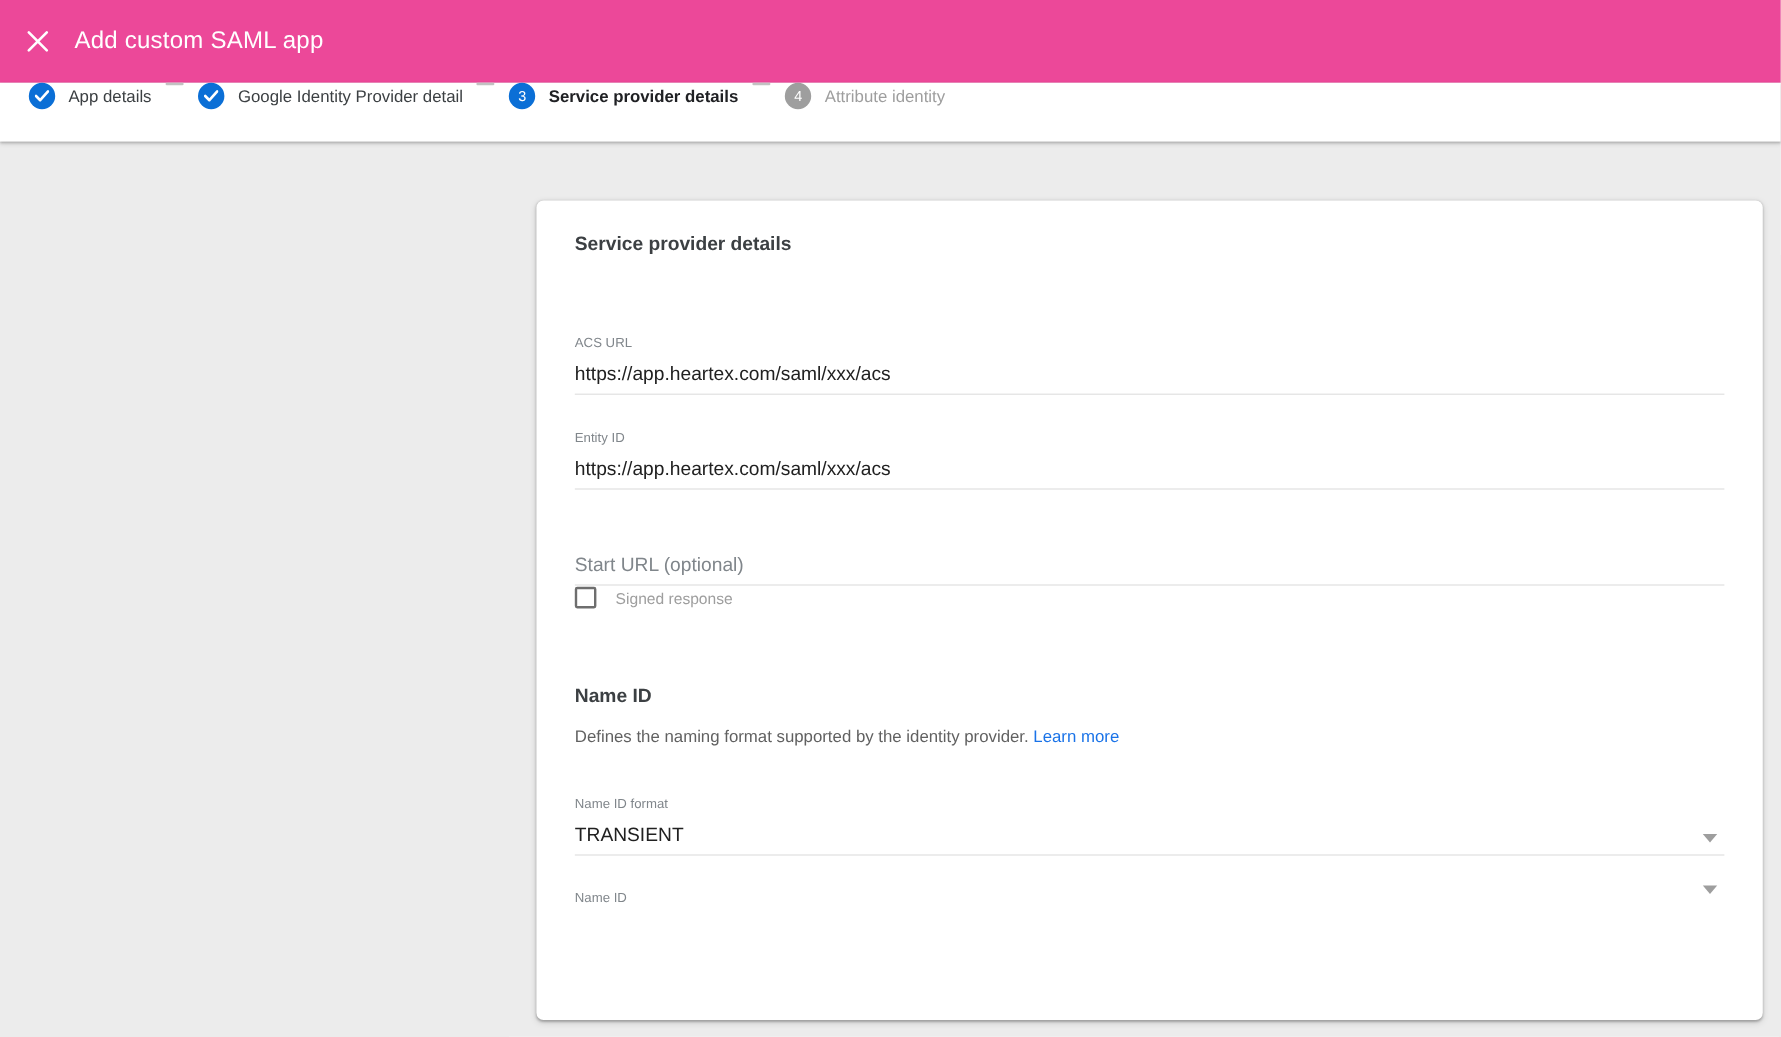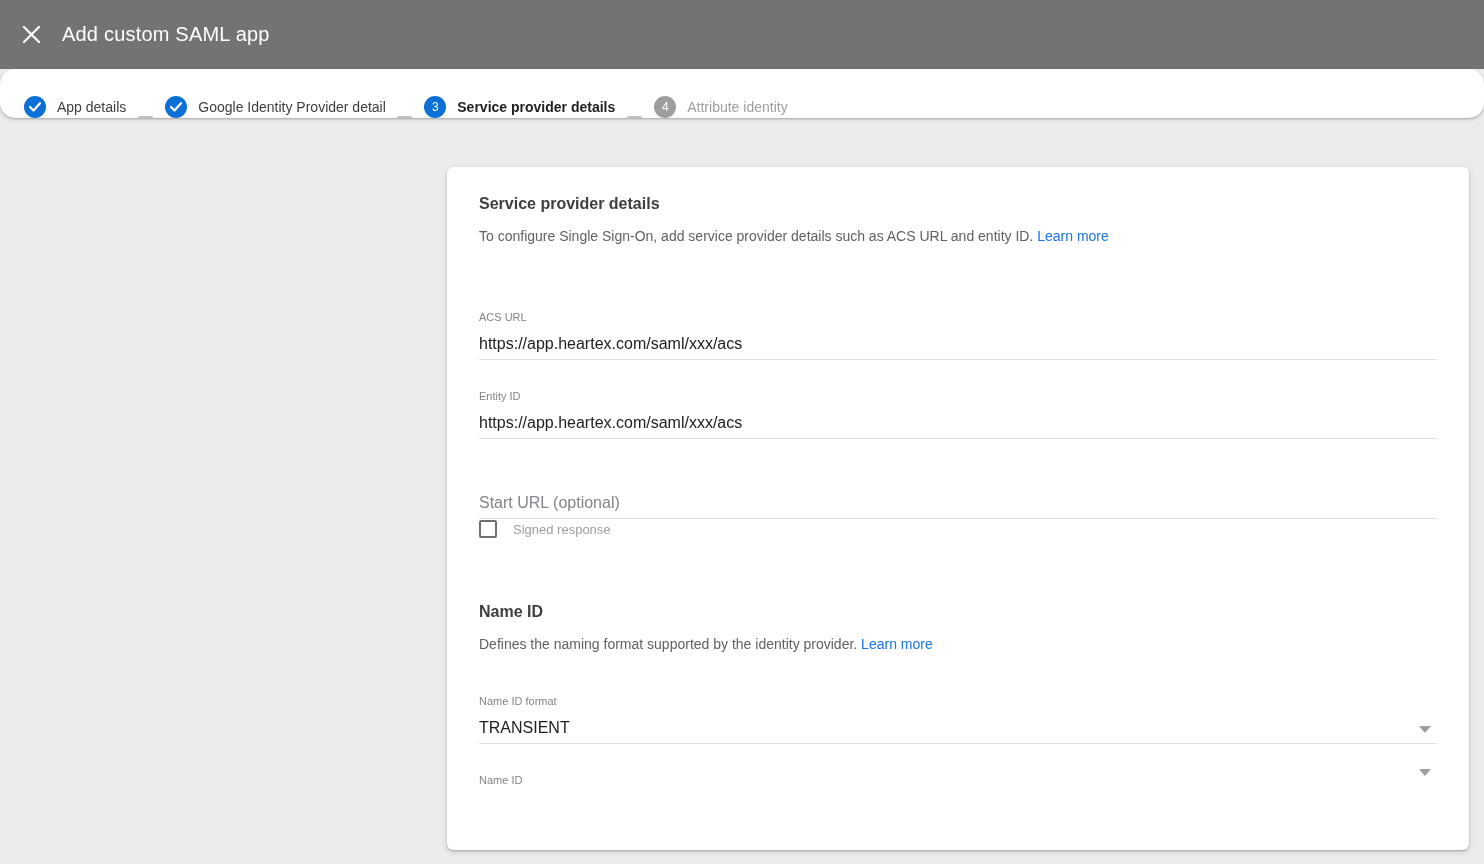--- a/index.html
+++ b/index.html
@@ -7,21 +7,21 @@
   body {
     width: 1484px; height: 864px;
     font-family: "Liberation Sans", sans-serif;
     background: #ececec;
     overflow: hidden;
   }
 
   
   .appbar {
     height: 69px;
-    background: #737373;
+    background: #ec4899;
     display: flex;
     align-items: center;
     padding-left: 19px;
   }
   .close-btn {
     width: 24px; height: 24px;
     background: transparent;
     border: none;
     padding: 0;
     cursor: pointer;
@@ -33,26 +33,25 @@
     font-weight: 400;
     letter-spacing: 0.2px;
     margin-left: 19px;
   }
 
   
   .stepper {
     height: 49px;
     background: #ffffff;
     display: flex;
-    align-items: flex-end;
+    align-items: flex-start;
     padding-left: 24px;
     position: relative;
     z-index: 2;
     box-shadow: 0 1px 2px rgba(0,0,0,0.22), 0 2px 4px rgba(0,0,0,0.10);
-    border-radius: 15px;
   }
   .step {
     display: flex;
     align-items: center;
     cursor: pointer;
   }
   .step-circle {
     width: 22px; height: 22px;
     border-radius: 50%;
     flex: none;
@@ -237,22 +236,20 @@
     </span>
     <span class="step-label">Attribute identity</span>
   </div>
 
 </div>
 
 <div class="main">
   <div class="card">
 
     <h2 class="section-title">Service provider details</h2>
-    <p class="section-desc"><span>To configure Single Sign-On, add service provider details such as ACS URL and entity ID.</span>
-      <a class="link">Learn more</a></p>
 
     <div class="field first">
       <div class="field-label">ACS URL</div>
       <input type="text" value="https://app.heartex.com/saml/xxx/acs" style="">
     </div>
 
     <div class="field">
       <div class="field-label">Entity ID</div>
       <input type="text" value="https://app.heartex.com/saml/xxx/acs" style="">
     </div>

